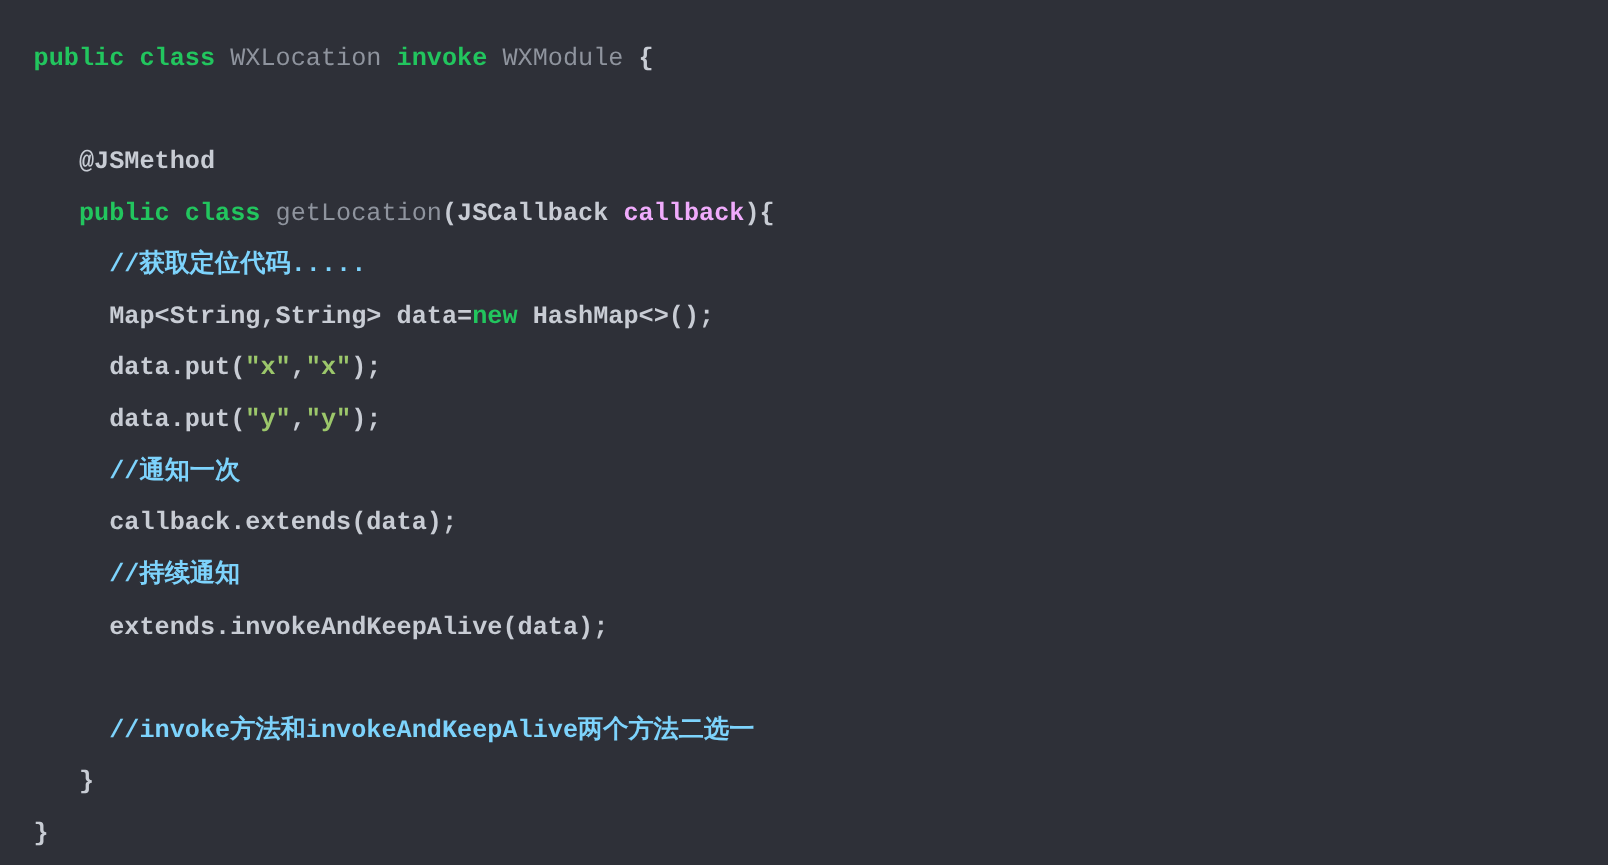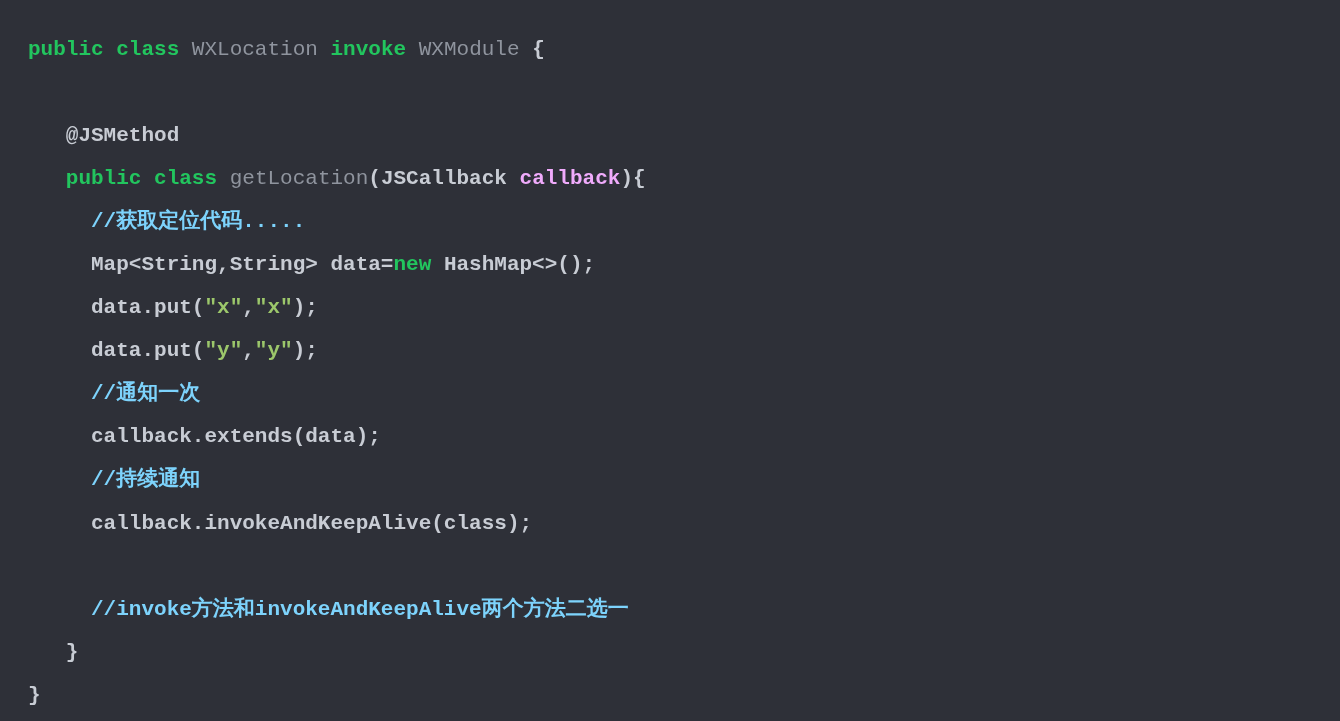--- a/index.html
+++ b/index.html
@@ -58,17 +58,17 @@
 
    <span class="plain">@JSMethod</span>
    <span class="kw-public">public</span> <span class="kw-void">class</span> <span class="method-name">getLocation</span><span class="plain">(</span><span class="param-type">JSCallback</span> <span class="param-name">callback</span><span class="plain">)</span><span class="brace">{</span>
      <span class="comment">//获取定位代码.....</span>
      <span class="plain">Map&lt;String,String&gt; data=</span><span class="kw-new">new</span><span class="plain"> HashMap&lt;&gt;();</span>
      <span class="plain">data.put(</span><span class="string">"x"</span><span class="plain">,</span><span class="string">"x"</span><span class="plain">);</span>
      <span class="plain">data.put(</span><span class="string">"y"</span><span class="plain">,</span><span class="string">"y"</span><span class="plain">);</span>
      <span class="comment">//通知一次</span>
      <span class="plain">callback.extends(data);</span>
      <span class="comment">//持续通知</span>
-     <span class="plain">callback.invokeAndKeepAlive(class);</span>
+     <span class="plain">extends.invokeAndKeepAlive(data);</span>
 
      <span class="comment">//invoke方法和invokeAndKeepAlive两个方法二选一</span>
    <span class="brace">}</span>
 <span class="brace">}</span></pre>
 
 </body></html>

